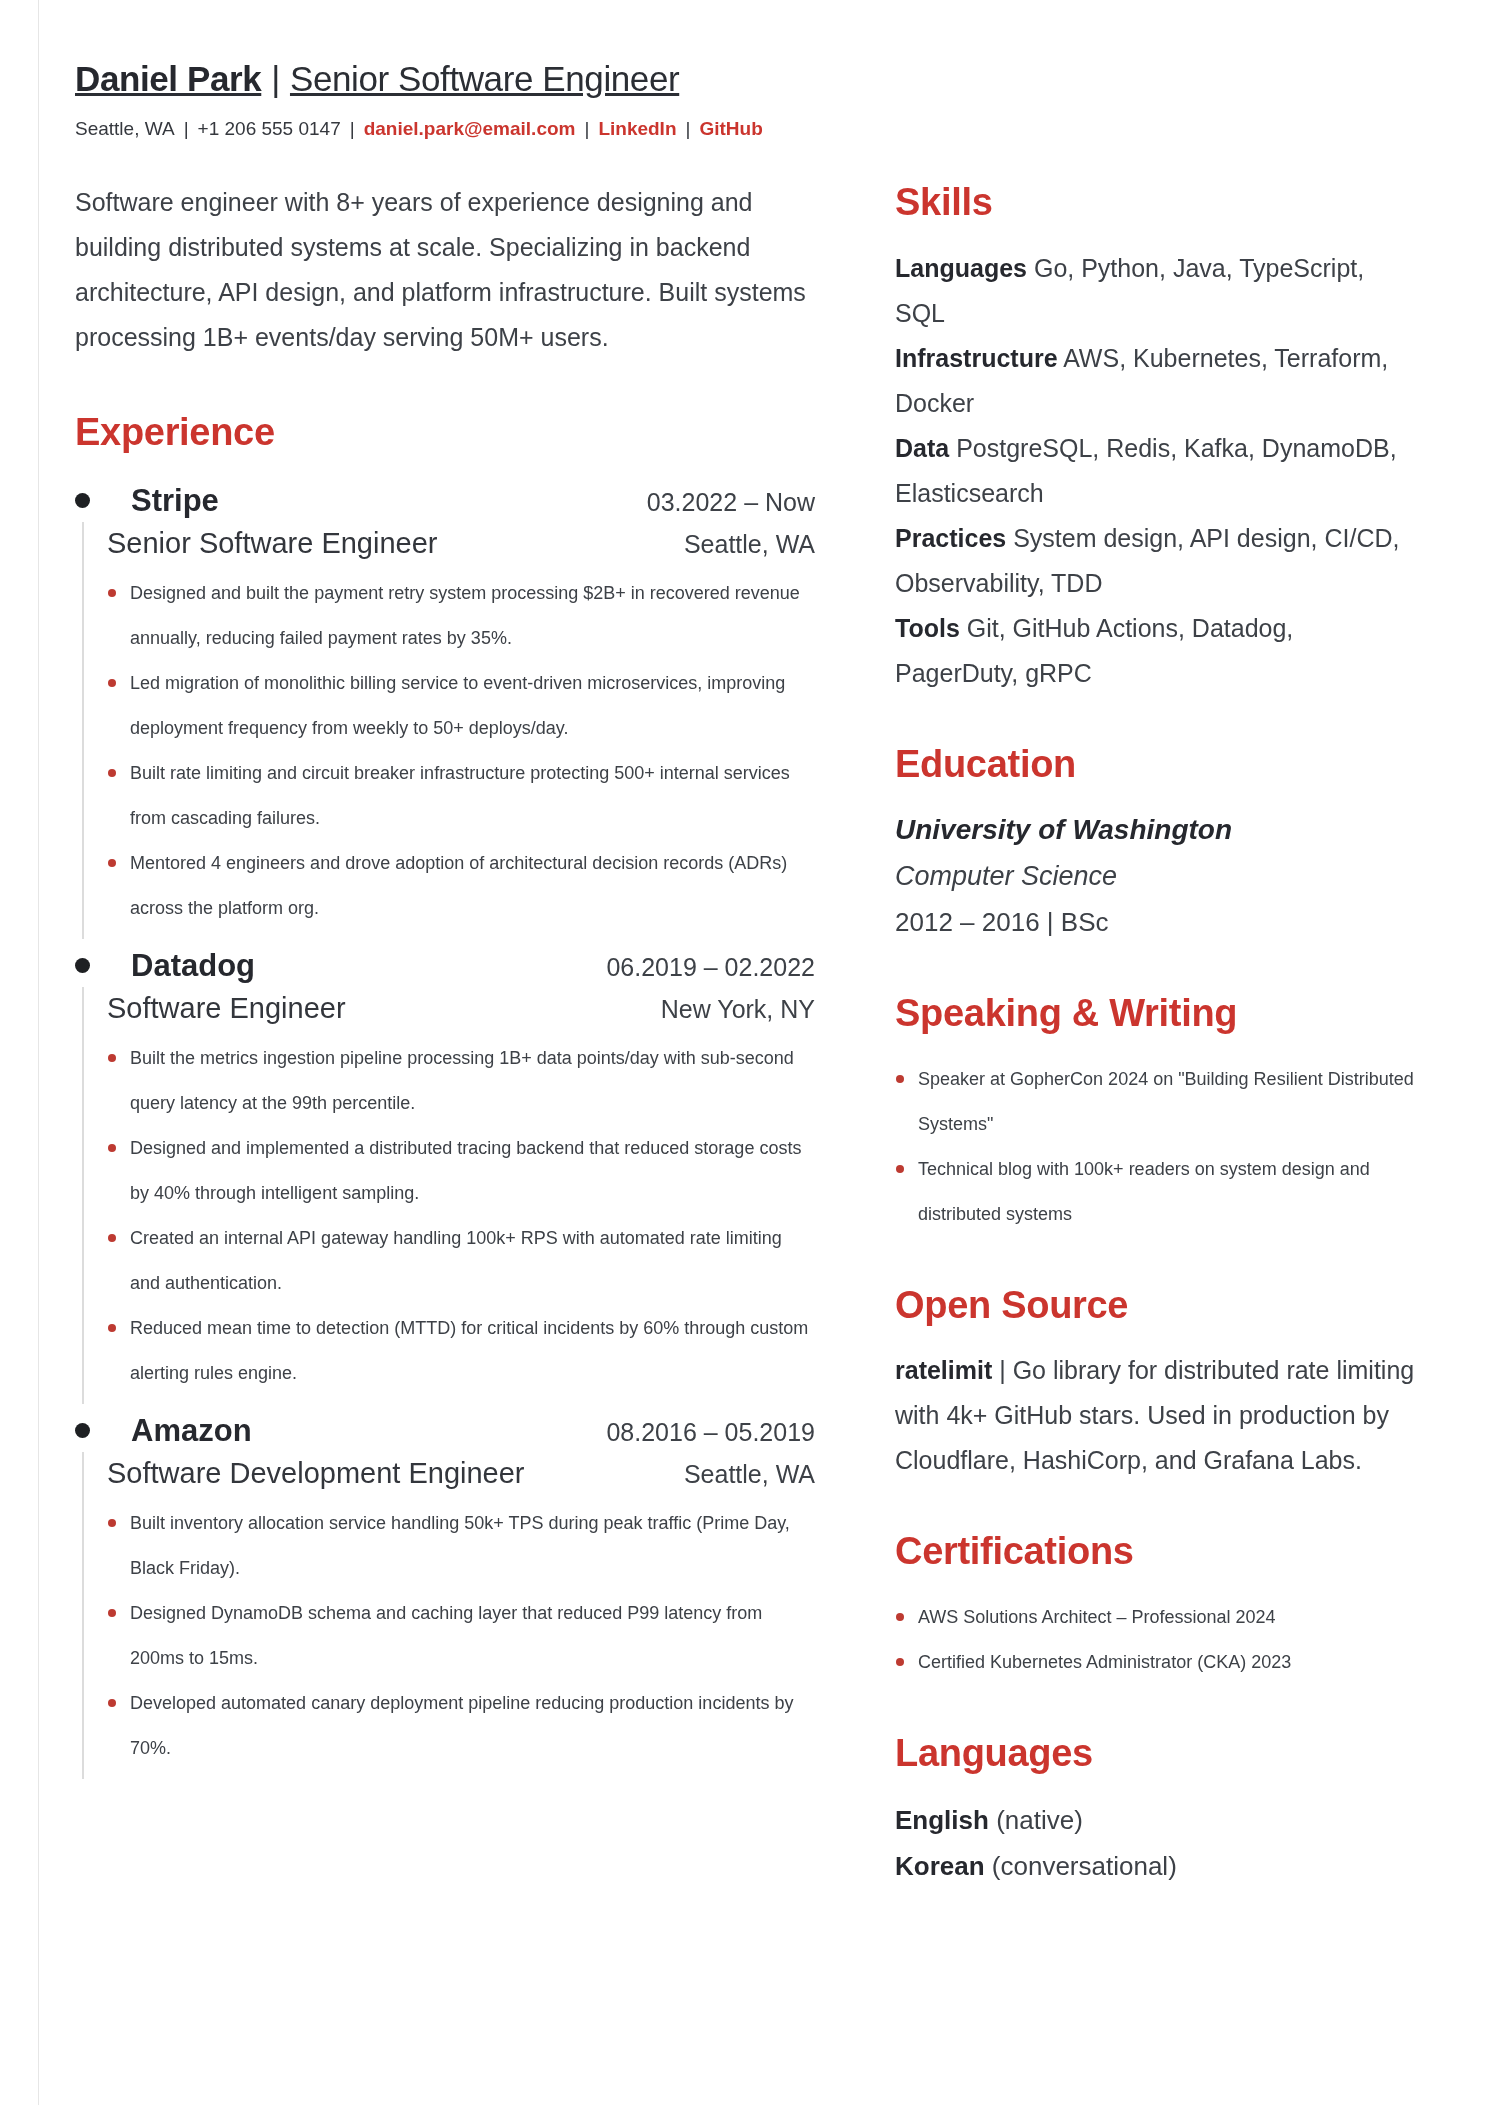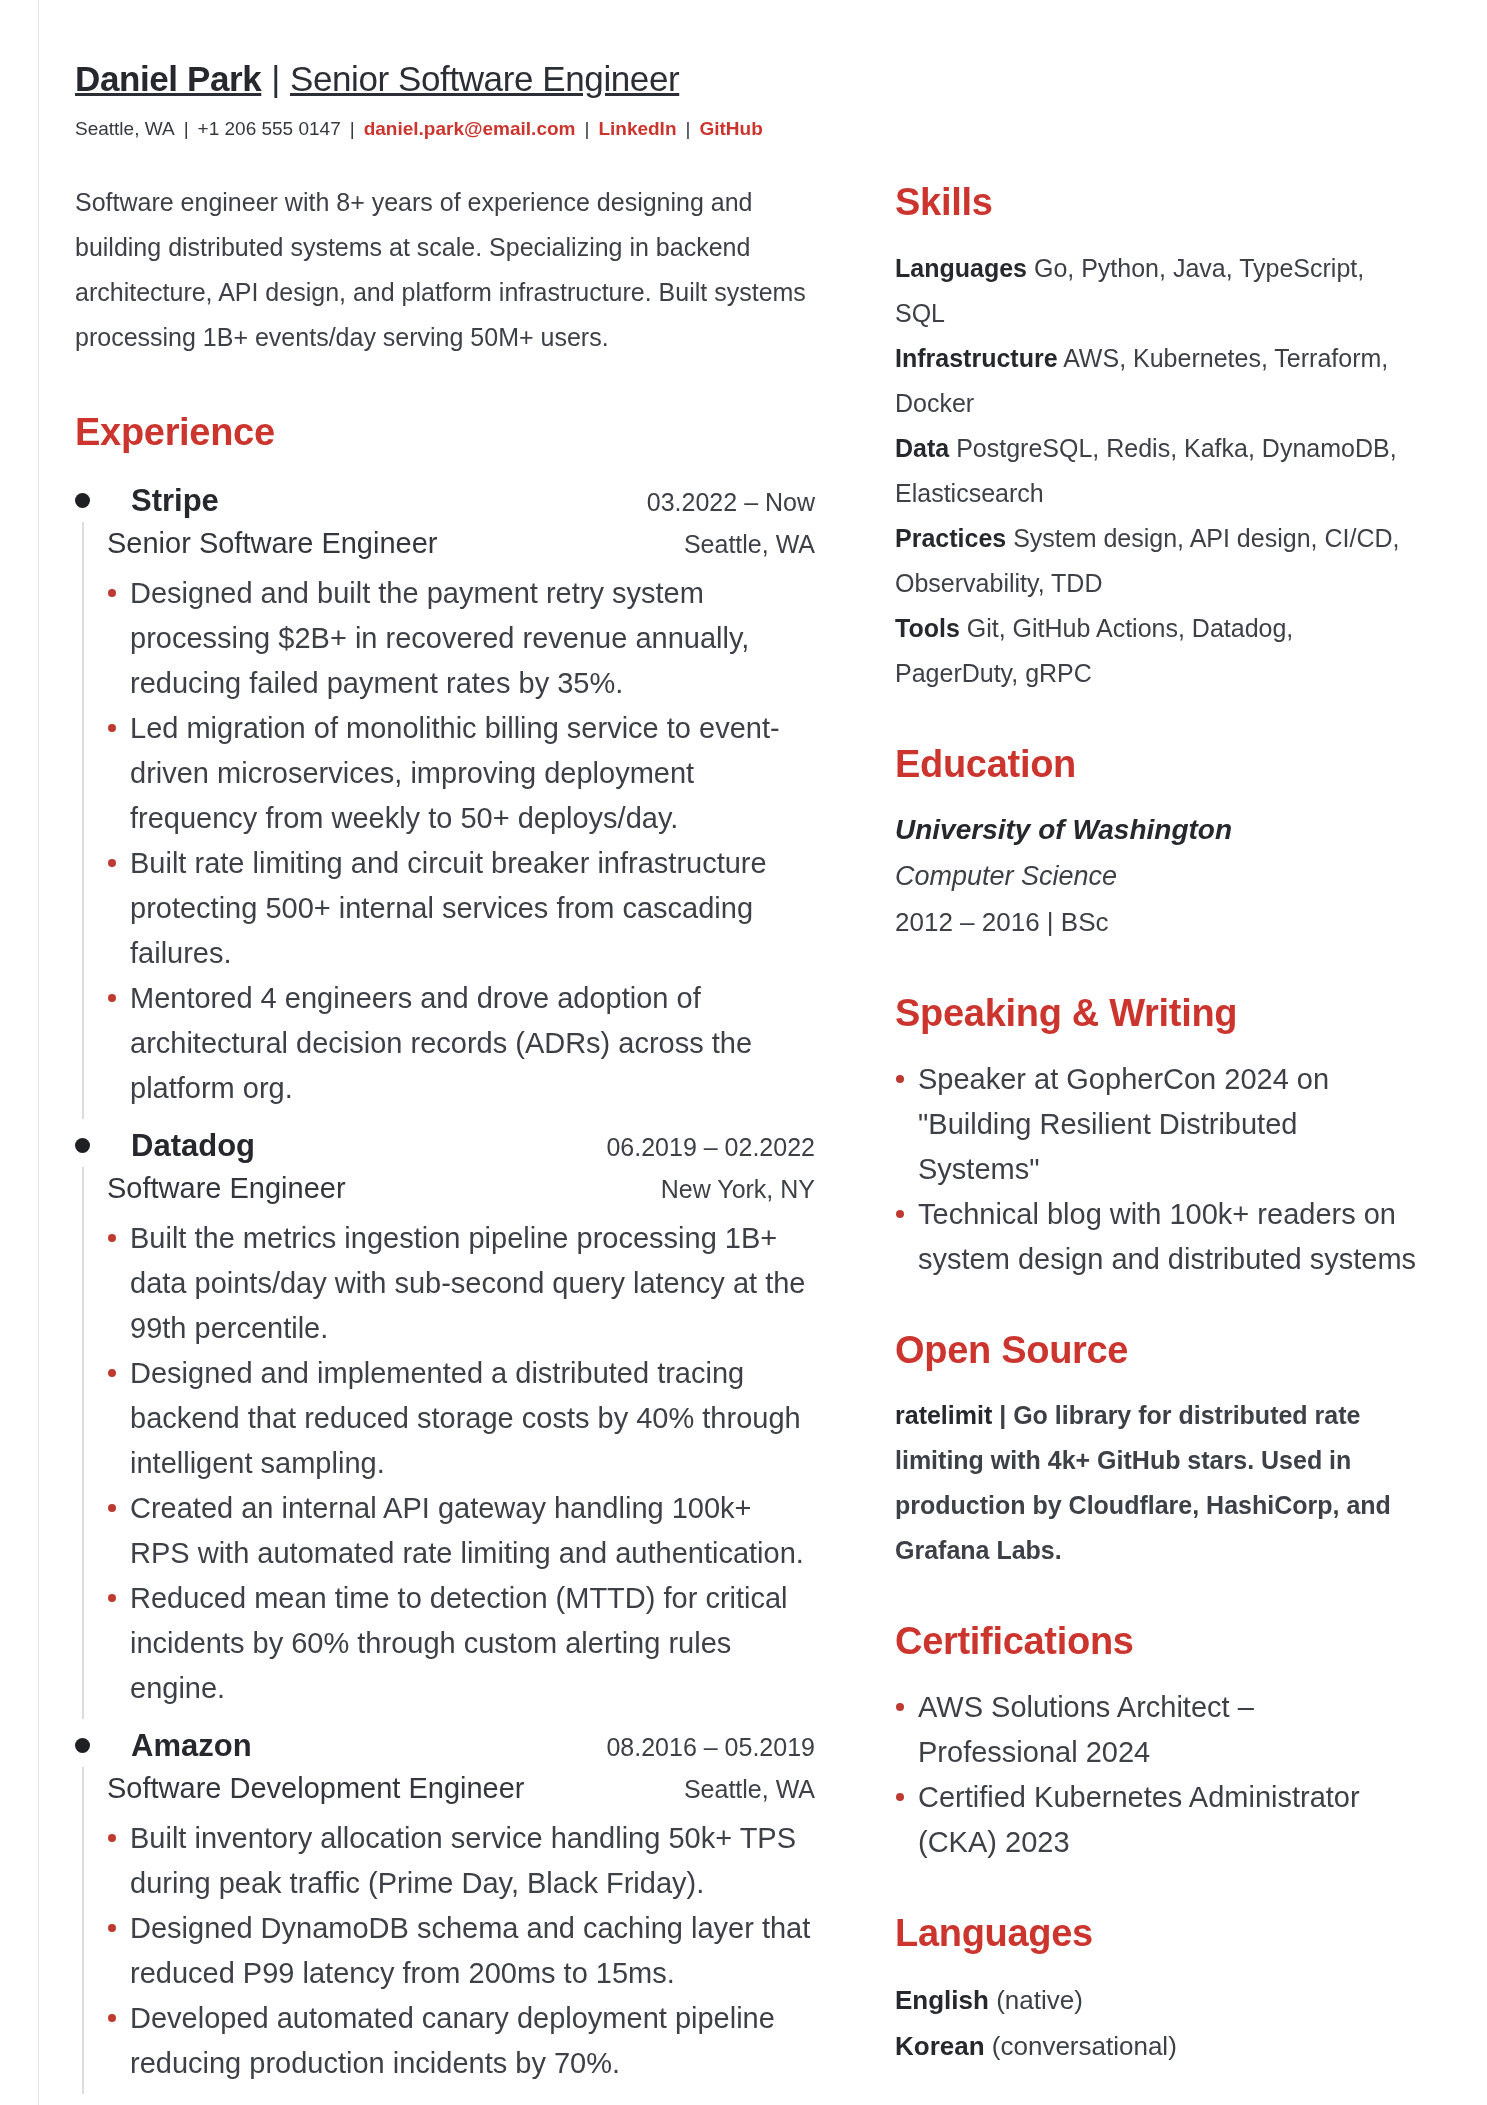--- a/index.html
+++ b/index.html
@@ -102,21 +102,21 @@
   .company { font-size: 31px; font-weight: bold; color: #26282e; line-height: 38px; margin-left: 24px; }
   .dates { font-size: 25px; color: #3d4147; white-space: nowrap; }
   .job-sub { margin-top: 5px; }
   .role { font-size: 29px; color: #33363c; line-height: 36px; }
   .location { font-size: 25px; color: #3d4147; white-space: nowrap; }
 
   ul.bullets { list-style: none; margin-top: 10px; }
   ul.bullets li {
     position: relative;
     padding-left: 23px;
-    font-size: 29px;
+    font-size: 18px;
     line-height: 45px;
     color: #3d4147;
   }
   ul.bullets li::before {
     content: "";
     position: absolute;
     left: 1px; top: 18px;
     width: 8px; height: 8px;
     border-radius: 50%;
     background: #bd3a31;
@@ -129,21 +129,21 @@
     font-size: 25px;
     line-height: 45px;
     color: #3d4147;
   }
   .skill-group b, .os-project b, .lang-line b { color: #26282e; }
 
   .edu-school { font-size: 28px; font-weight: bold; color: #26282e; line-height: 46px; font-style: italic; }
   .edu-degree { font-size: 27px; line-height: 46px; color: #3d4147; font-style: italic; }
   .edu-dates  { font-size: 26px; line-height: 46px; color: #3d4147; }
 
-  .os-project { font-size: 25px; line-height: 45px; color: #3d4147; font-weight: bold; }
+  .os-project { font-size: 25px; line-height: 45px; color: #3d4147; }
   .lang-line  { font-size: 26px; line-height: 46px; color: #3d4147; }
 </style>
 </head>
 <body>
 
 <div class="page">
 
   <header>
     <h1 class="name-line"><span class="name">Daniel Park</span><span class="sep">|</span><span class="title">Senior Software Engineer</span></h1>
 

